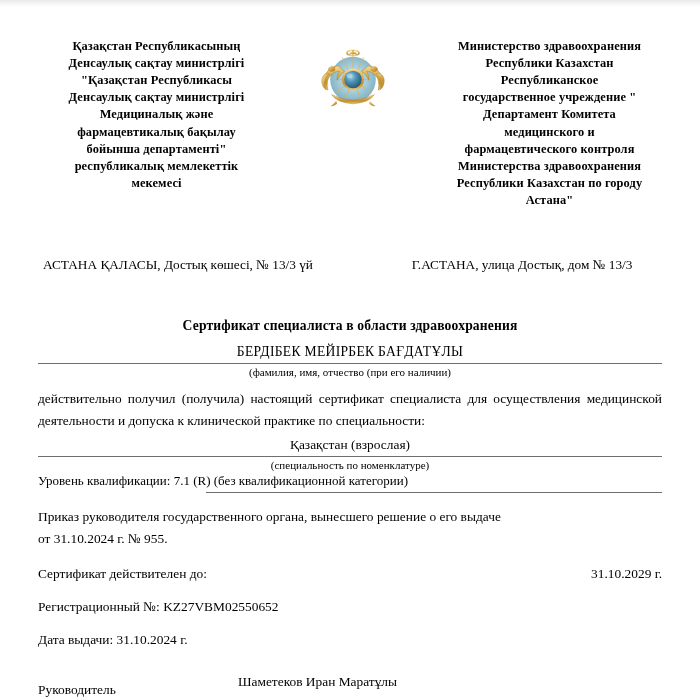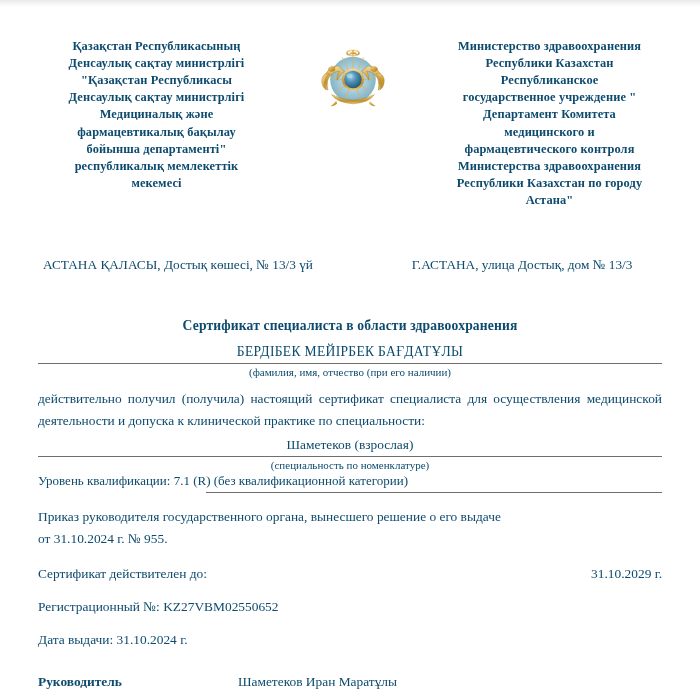--- a/index.html
+++ b/index.html
@@ -7,21 +7,21 @@
     margin: 0;
     padding: 0;
     background: #ffffff;
   }
   .page {
     position: relative;
     width: 700px;
     height: 700px;
     background: #ffffff;
     font-family: "Liberation Serif", "DejaVu Serif", serif;
-    color: #0c4a6e;
+    color: #000000;
     overflow: hidden;
     box-sizing: border-box;
   }
   .top-edge {
     position: absolute;
     top: 0; left: 0;
     width: 700px;
     height: 7px;
     background: linear-gradient(to bottom, #e9e9e9 0%, #f7f7f7 60%, #ffffff 100%);
   }
@@ -133,22 +133,23 @@
   .kv .k { text-align: left; }
   .kv .v { text-align: right; }
   .single { font-size: 13.4px; margin-top: 17px; }
 
   .signature {
     display: flex;
     margin-top: 26px;
     font-size: 13.4px;
   }
   .signature .role {
-    font-weight: bold;
+    font-weight: normal;
     width: 200px;
+    margin-top: 8px;
   }
   .signature .person { flex: 1; }
 </style>
 </head>
 <body>
 
 <div class="page">
 
   <div class="top-edge"></div>
 
@@ -252,21 +253,21 @@
   <div class="body-area">
 
     <div class="doc-title">Сертификат специалиста в области здравоохранения</div>
 
     <div class="fio">БЕРДІБЕК МЕЙІРБЕК БАҒДАТҰЛЫ</div>
     <div class="rule"></div>
     <div class="caption">(фамилия, имя, отчество (при его наличии)</div>
 
     <p class="para">действительно получил (получила) настоящий сертификат специалиста для осуществления медицинской деятельности и допуска к клинической практике по специальности:</p>
 
-    <div class="spec-value">Шаметеков (взрослая)</div>
+    <div class="spec-value">Қазақстан (взрослая)</div>
     <div class="rule"></div>
     <div class="caption">(специальность по номенклатуре)</div>
 
     <div class="qual">Уровень квалификации: 7.1 (R) (без квалификационной категории)</div>
     <div class="rule partial"></div>
 
     <div class="decree">
       <p>Приказ руководителя государственного органа, вынесшего решение о его выдаче</p>
       <p>от 31.10.2024 г. № 955.</p>
     </div>

